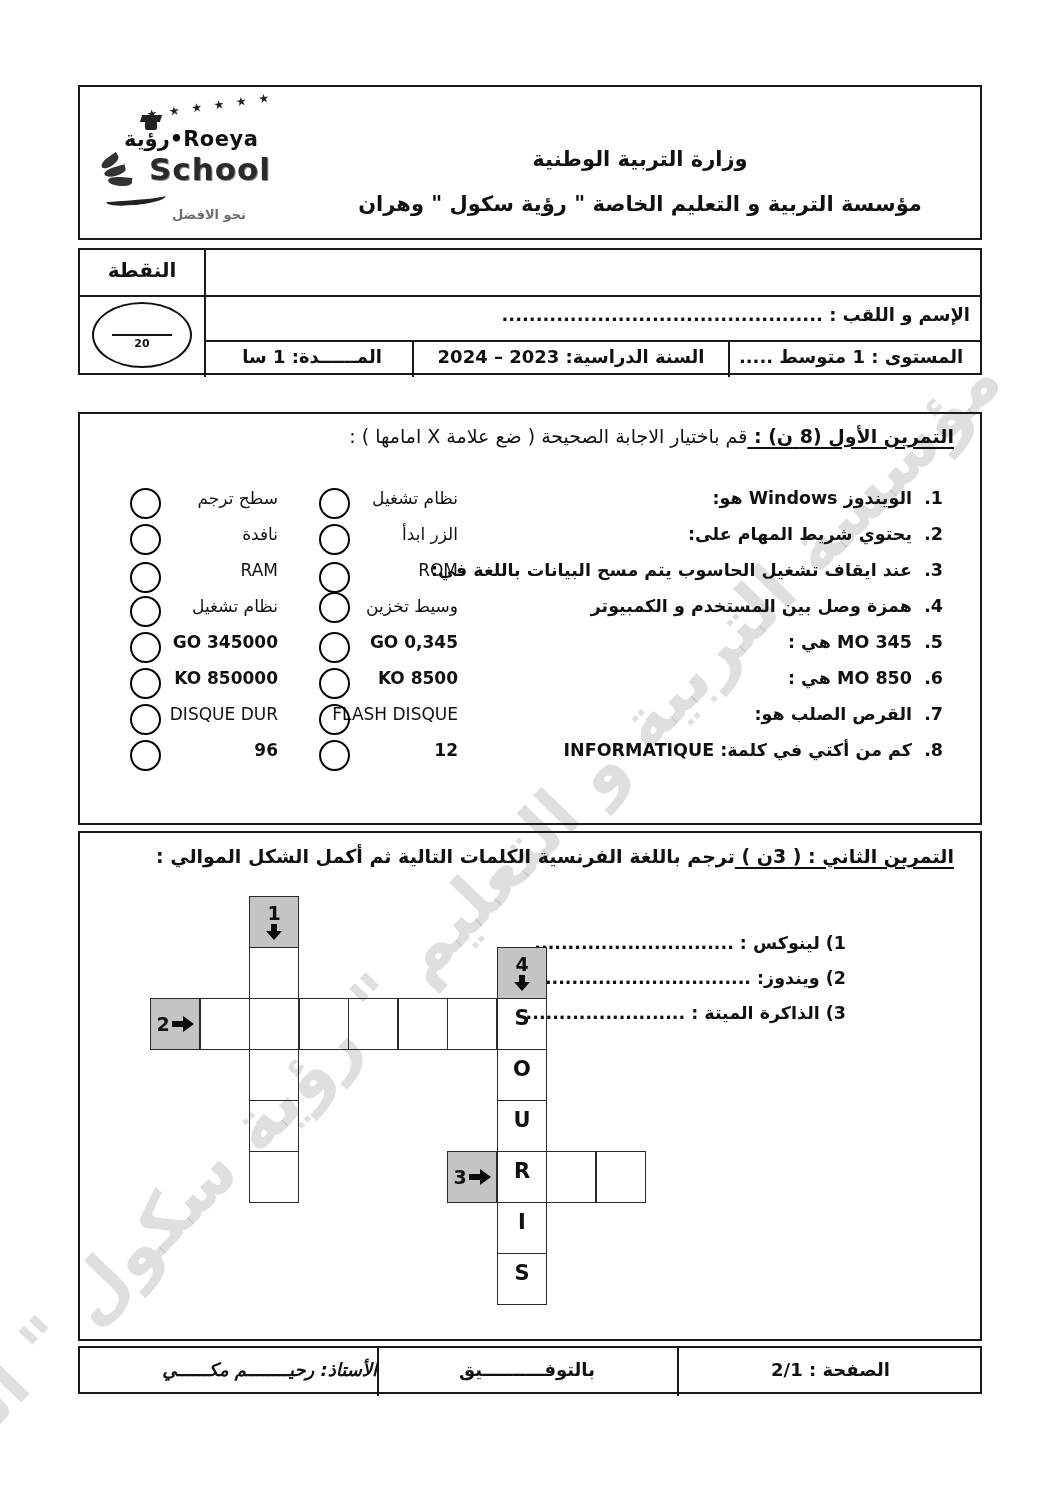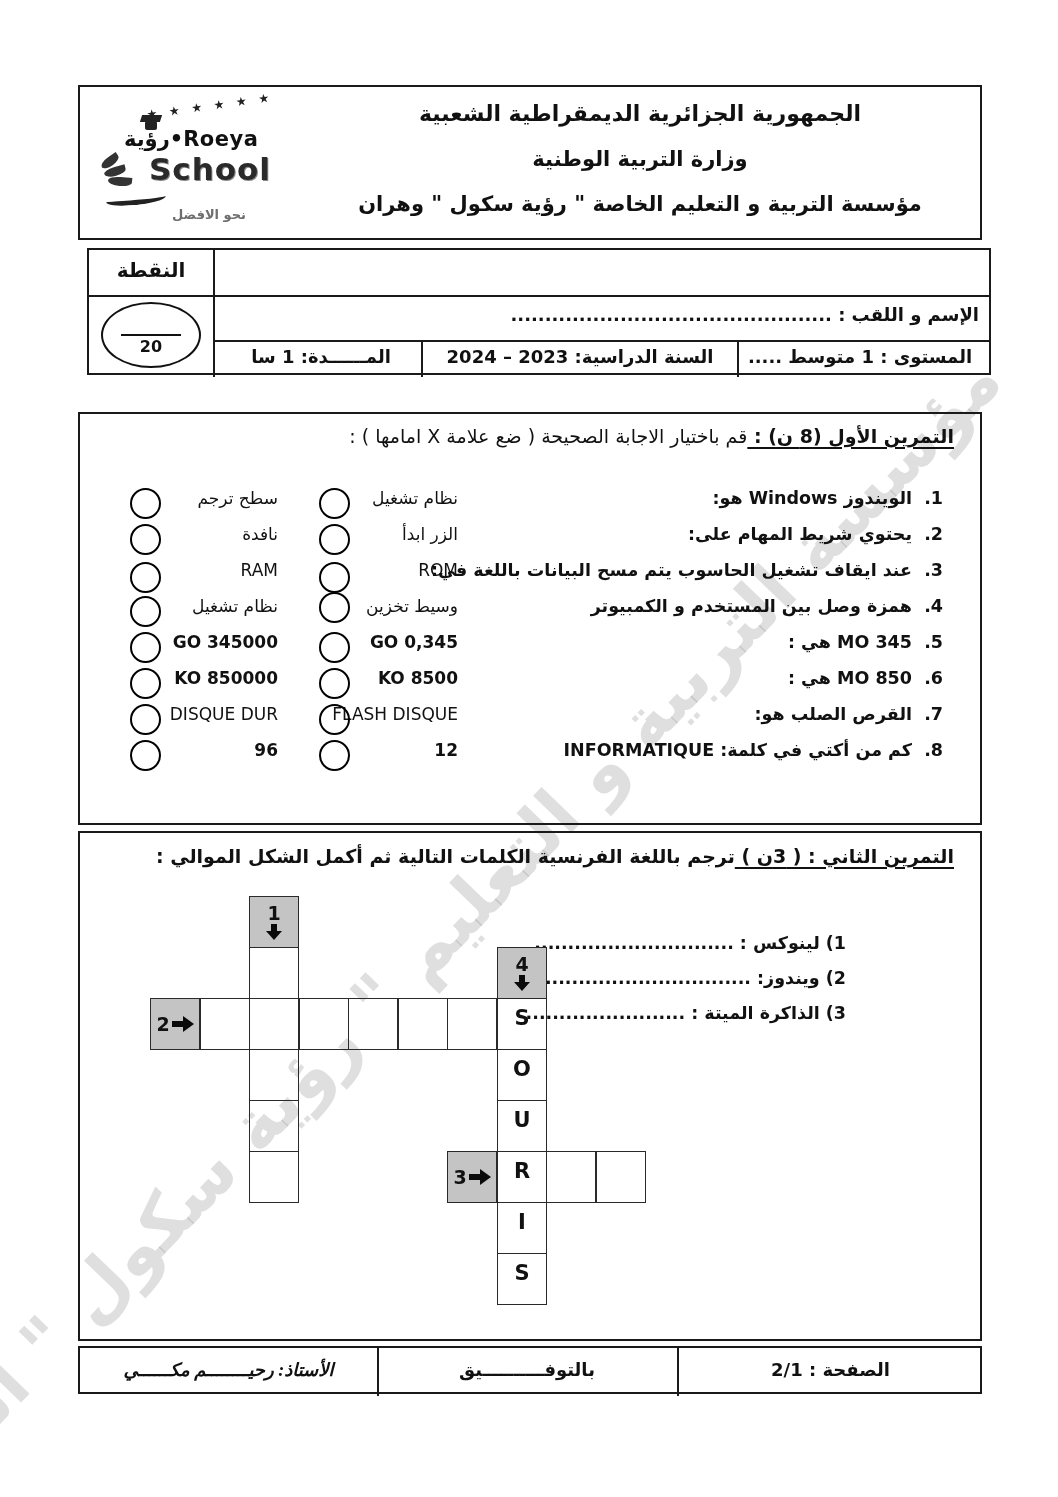--- a/index.html
+++ b/index.html
@@ -38,21 +38,21 @@
   .logo-book { position:absolute; left:12px; top:100px; width:60px; height:12px; border-bottom:5px solid #222; border-radius:0 0 60% 40%; transform:rotate(-4deg); }
   .logo-tag { position:absolute; left:40px; top:114px; width:150px; text-align:center; font-size:13px; font-weight:700; color:#6e6e6e; }
   
   .cell-line { position:absolute; background:#1a1a1a; }
   .score-label { position:absolute; left:0; top:8px; width:124px; text-align:center; font-weight:700; font-size:20px; }
   .exam-title { position:absolute; left:124px; top:6px; right:0; text-align:center; font-weight:700; font-size:23px; text-shadow:1.6px 1.6px 0 #9a9a9a; }
   .name-line { position:absolute; right:10px; top:54px; font-size:18px; font-weight:700; }
   .row3 span { position:absolute; top:96px; font-size:18px; font-weight:700; text-align:center; }
   .score-oval { position:absolute; left:12px; top:52px; width:100px; height:66px; border:2px solid #111; border-radius:50%; }
   .score-oval .bar { position:absolute; left:18px; right:18px; top:30px; height:2px; background:#111; }
-  .score-oval .val { position:absolute; left:0; right:0; top:33px; text-align:center; font-size:16px; font-weight:700; }
+  .score-oval .val { position:absolute; left:0; right:0; top:33px; text-align:center; font-size:11px; font-weight:700; }
   
   .ex-head { position:absolute; right:26px; font-size:19px; }
   .ex-head .t { font-weight:700; text-decoration:underline; text-underline-offset:4px; text-decoration-thickness:2px; }
   .q-row { position:absolute; left:0; right:0; height:34px; }
   .q-text { position:absolute; right:37px; direction:rtl; font-size:17.5px; font-weight:600; white-space:nowrap; }
   .c-mid  { position:absolute; right:522px; direction:rtl; font-size:17px; white-space:nowrap; }
   .c-left { position:absolute; right:702px; direction:rtl; font-size:17px; white-space:nowrap; }
   .cb { font-weight:700; }
   .circle { position:absolute; width:31px; height:31px; border:2.5px solid #000; border-radius:50%; background:transparent; }
   .circ-mid { left:239px; }
@@ -85,26 +85,25 @@
       <div class="logo-leaf">
           <i></i>
           <i></i>
           <i></i>
         </div>
       <div class="logo-name">رؤية•Roeya</div>
       <div class="logo-school">School</div>
       <div class="logo-book"></div>
       <div class="logo-tag">نحو الافضل</div>
     </div>
-    <div class="hdr-line hdr-line1 ar">الجمهورية الجزائرية الديمقراطية الشعبية</div>
     <div class="hdr-line hdr-line2 ar">وزارة التربية الوطنية</div>
     <div class="hdr-line hdr-line3 ar">مؤسسة التربية و التعليم الخاصة " رؤية سكول " وهران</div>
   </div>
 
-  <div class="box" style="left:87px; top:248px; width:904px; height:127px;">
+  <div class="box" style="left:78px; top:248px; width:904px; height:127px;">
     <div class="cell-line" style="left:124px; top:0; width:2px; height:127px;"></div>
     <div class="cell-line" style="left:124px; top:45px; right:0; height:2px;"></div>
     <div class="cell-line" style="left:0; top:45px; width:124px; height:2px;"></div>
     <div class="cell-line" style="left:124px; top:90px; right:0; height:2px;"></div>
     <div class="cell-line" style="left:332px; top:90px; width:2px; height:37px;"></div>
     <div class="cell-line" style="left:648px; top:90px; width:2px; height:37px;"></div>
 
     <div class="score-label ar">النقطة</div>
     <div class="name-line ar">الإسم و اللقب : ...............................................</div>
 
@@ -241,18 +240,18 @@
     <div class="cw-cell cw-letter" style="left:417px; top:216px;">O</div>
     <div class="cw-cell cw-letter" style="left:417px; top:267px;">U</div>
     <div class="cw-cell cw-letter" style="left:417px; top:318px;">R</div>
     <div class="cw-cell cw-letter" style="left:417px; top:369px;">I</div>
     <div class="cw-cell cw-letter" style="left:417px; top:420px;">S</div>
   </div>
 
   <div class="box ft" style="left:78px; top:1346px; width:904px; height:48px;">
     <div class="cell-line" style="left:297px; top:0; width:2px; height:48px;"></div>
     <div class="cell-line" style="left:597px; top:0; width:2px; height:48px;"></div>
-    <span class="ar" style="left:0; width:297px; text-align:center; font-style:italic;font-family:Liberation Serif, serif;">الأستاذ:   رحيــــــــم مكــــــي</span>
+    <span class="ar" style="left:0; width:297px; text-align:right; font-style:italic;">الأستاذ:   رحيــــــــم مكــــــي</span>
     <span class="ar" style="left:297px; width:300px; text-align:center;">بالتوفــــــــــيق</span>
     <span class="ar" style="left:597px; width:307px; text-align:center;">الصفحة : 2/1</span>
   </div>
 
 </div>
 
 </body></html>

